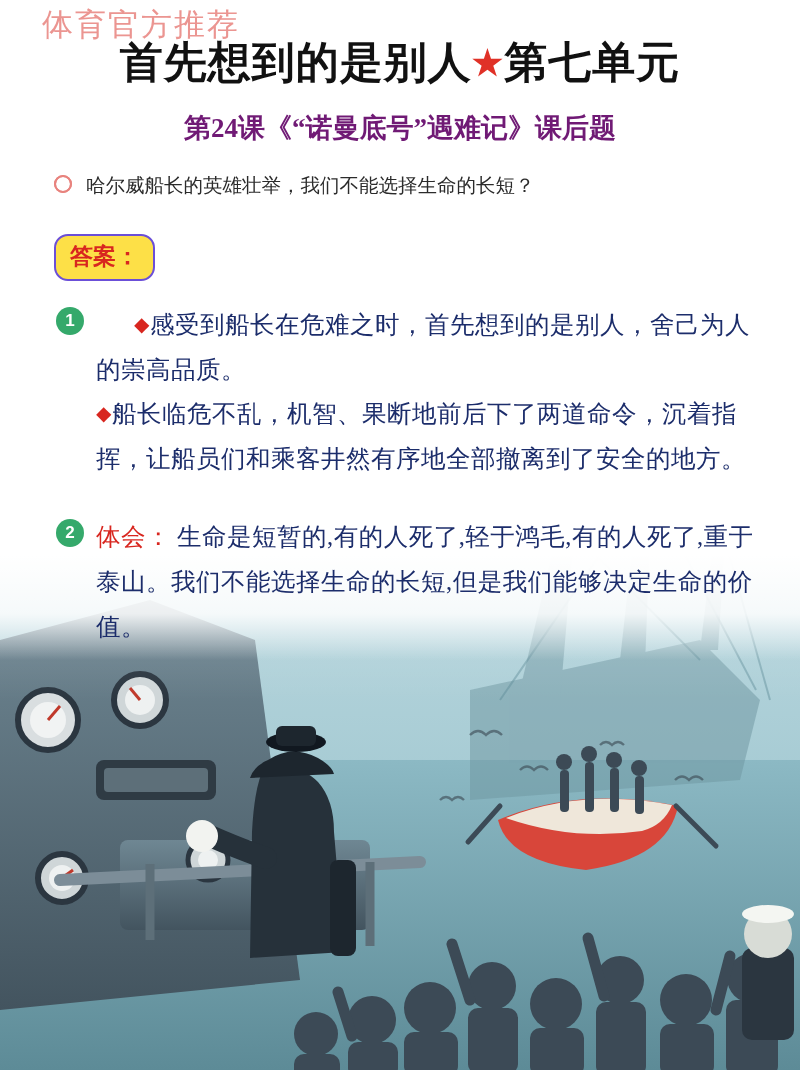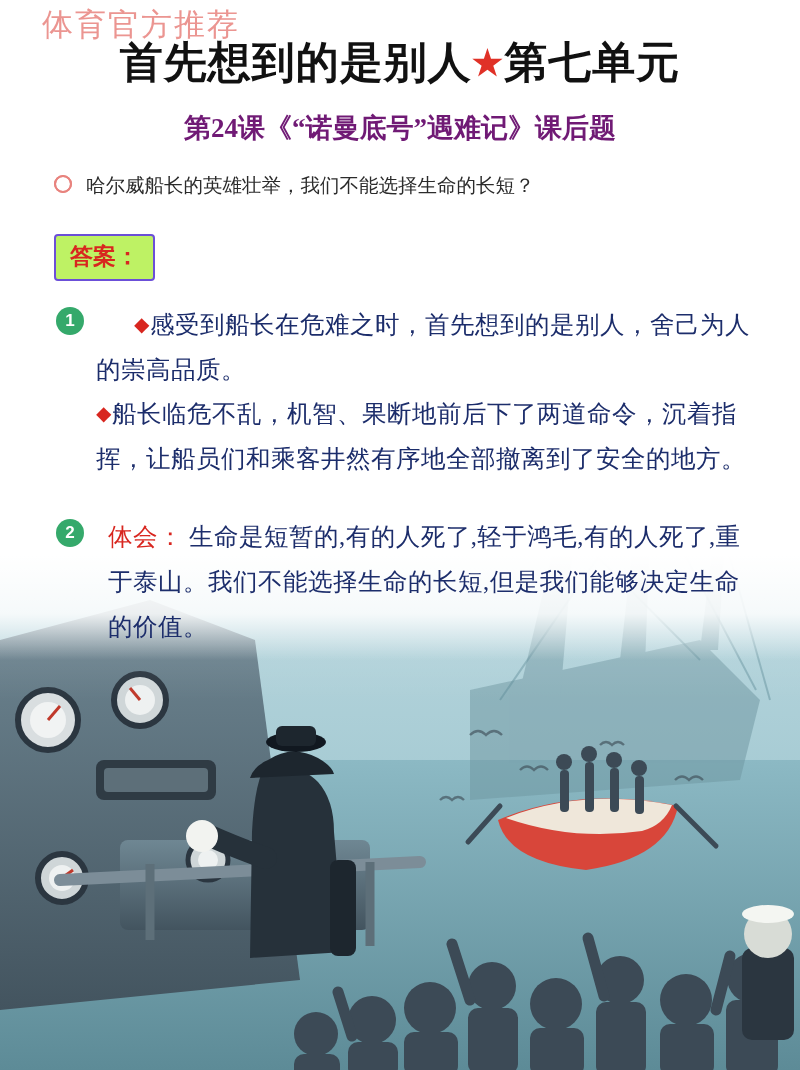--- a/index.html
+++ b/index.html
@@ -91,23 +91,23 @@
     position: absolute;
     left: 0; top: 7px;
     width: 18px; height: 18px;
     border: 2px solid #e8837e;
     border-radius: 50%;
   }
 
   .answer-tag {
     margin: 16px 0 0 26px;
     display: inline-block;
-    background: #bef264;
+    background: #fde047;
     border: 2px solid #6b4fd8;
-    border-radius: 4px;
+    border-radius: 14px;
     padding: 5px 14px 7px 14px;
     font-size: 23px;
     font-weight: bold;
     color: #d8261f;
     font-family: "Liberation Serif", serif;
   }
 
   .ans-block { margin-top: 22px; padding-left: 26px; position: relative; }
 
   .num-badge {
@@ -130,21 +130,21 @@
     color: #1c2d6b;
     font-family: "Liberation Serif", serif;
     letter-spacing: 0.5px;
   }
   .p1 { margin: 0 0 0 0; padding-left: 42px; text-indent: 0; }
   .p2 { margin: 4px 0 0 0; padding-left: 42px; text-indent: 38px; }
 
   .diamond { color: #d8261f; font-size: 20px; vertical-align: 2px; }
 
   .ans2 { margin-top: 34px; }
-  .p3 { margin: 12px; padding-left: 42px; font-family: Liberation Serif, serif; }
+  .p3 { margin: 0; padding-left: 42px; font-family: Liberation Serif, serif; }
   .label-tihui { color: #d8261f; }
 
   .sp { display: inline-block; width: 6px; }
 </style>
 </head>
 <body>
 
 <div class="bg-art">
   <svg viewBox="0 0 800 1070" xmlns="http://www.w3.org/2000/svg" aria-hidden="true">
     <defs>

